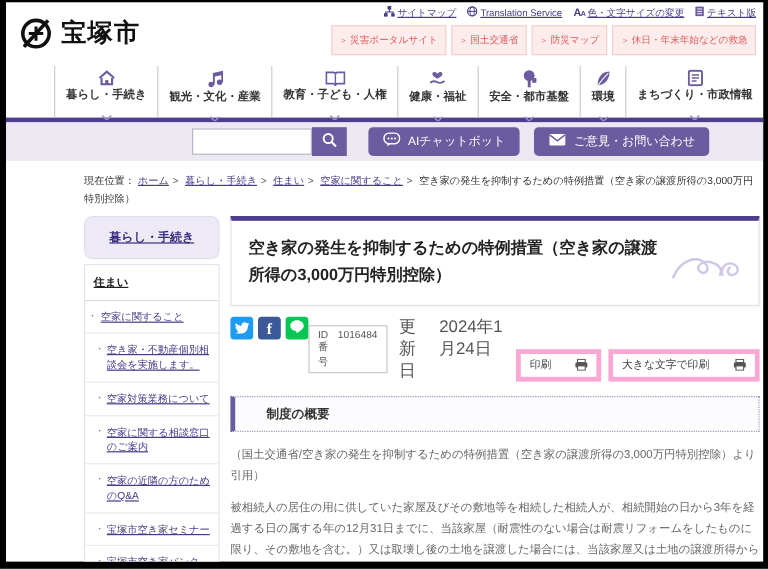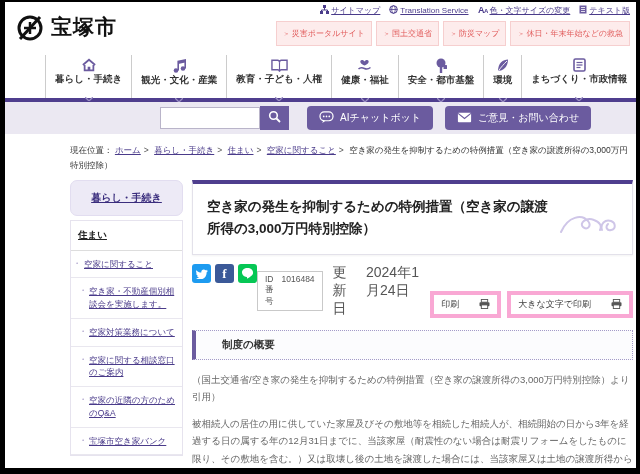--- a/index.html
+++ b/index.html
@@ -277,20 +277,21 @@
 
     <div class="sidebar">
       <a class="side-head">暮らし・手続き</a>
       <div class="side-panel">
         <a class="side-cat">住まい</a>
         <a class="side-item">空家に関すること</a>
         <a class="side-item side-sub">空き家・不動産個別相談会を実施します。</a>
         <a class="side-item side-sub">空家対策業務について</a>
         <a class="side-item side-sub">空家に関する相談窓口のご案内</a>
         <a class="side-item side-sub">空家の近隣の方のためのQ&amp;A</a>
+        <a class="side-item side-sub">宝塚市空き家セミナー</a>
         <a class="side-item side-sub">宝塚市空き家バンク</a>
 
       </div>
     </div>
 
     <div class="main">
       <div class="title-card">
         <h1 class="page-title">空き家の発生を抑制するための特例措置（空き家の譲渡所得の3,000万円特別控除）</h1>
         <span class="swirl">
           <svg width="62" height="26" viewBox="0 0 62 26">

